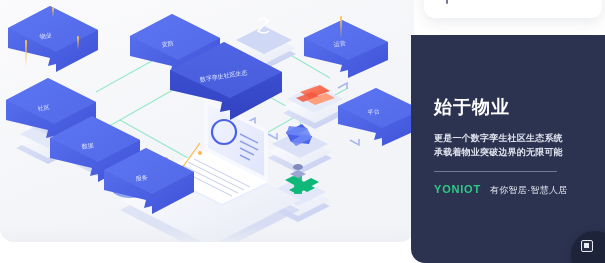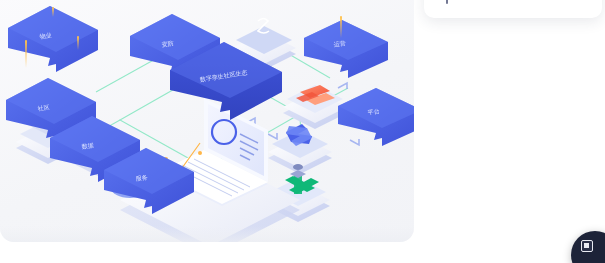--- a/index.html
+++ b/index.html
@@ -414,18 +414,30 @@
         </g>
       </svg>
     </div>
 
     <div class="tick t1"></div>
     <div class="tick t2"></div>
     <div class="tick t3"></div>
     <div class="tick t4"></div>
   </div>
 
+  <div class="dark-panel">
+    <div class="dark-inner">
+      <h2 class="dp-title">始于物业</h2>
+      <p class="dp-sub">更是一个数字孪生社区生态系统</p>
+      <p class="dp-sub">承载着物业突破边界的无限可能</p>
+      <div class="dp-divider"></div>
+      <div class="dp-brandrow">
+        <span class="dp-brand">YONIOT</span>
+        <span class="dp-slogan">有你智居·智慧人居</span>
+      </div>
+    </div>
+  </div>
 
   <div class="fab">
     <span class="fab-glyph"></span>
   </div>
 
 </div>
 
 </body></html>

